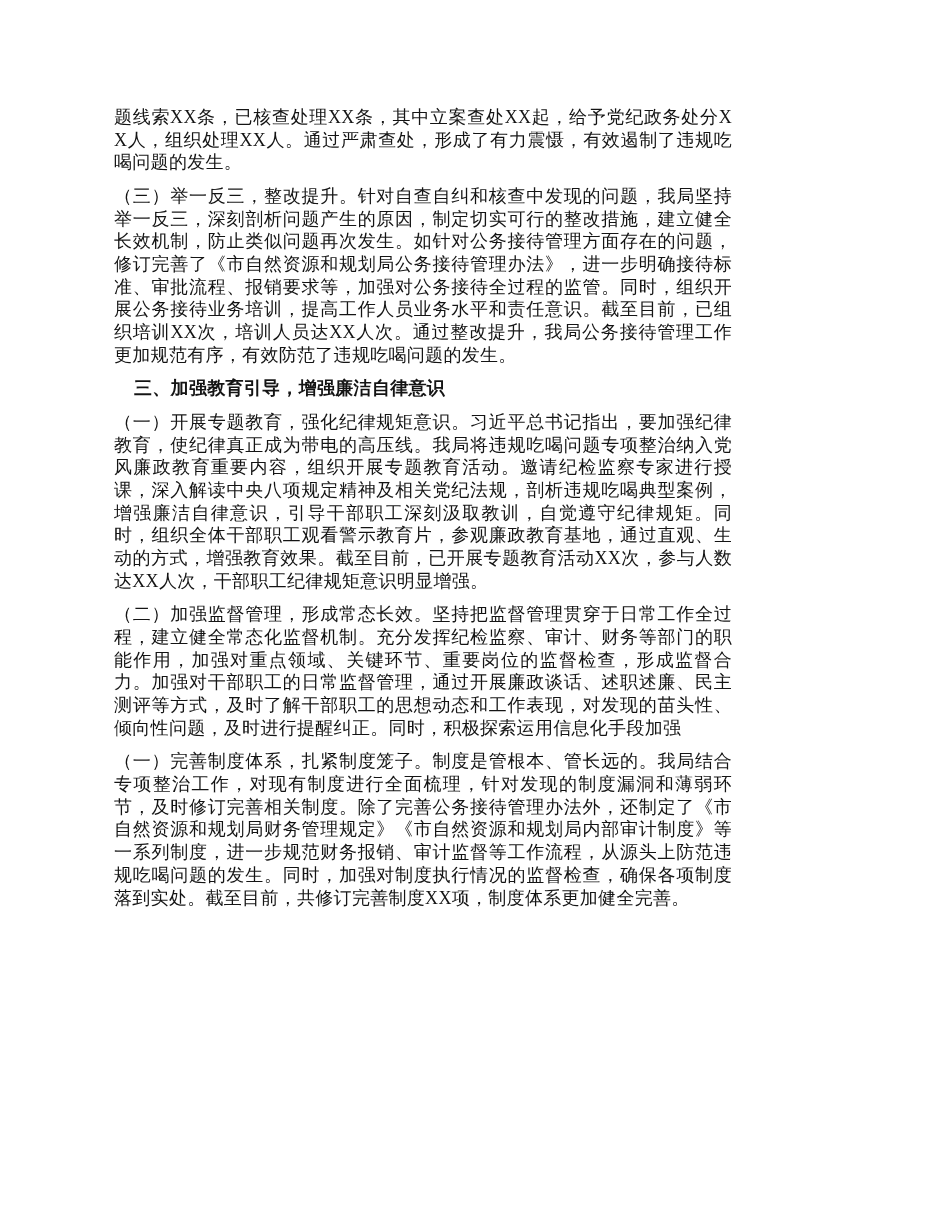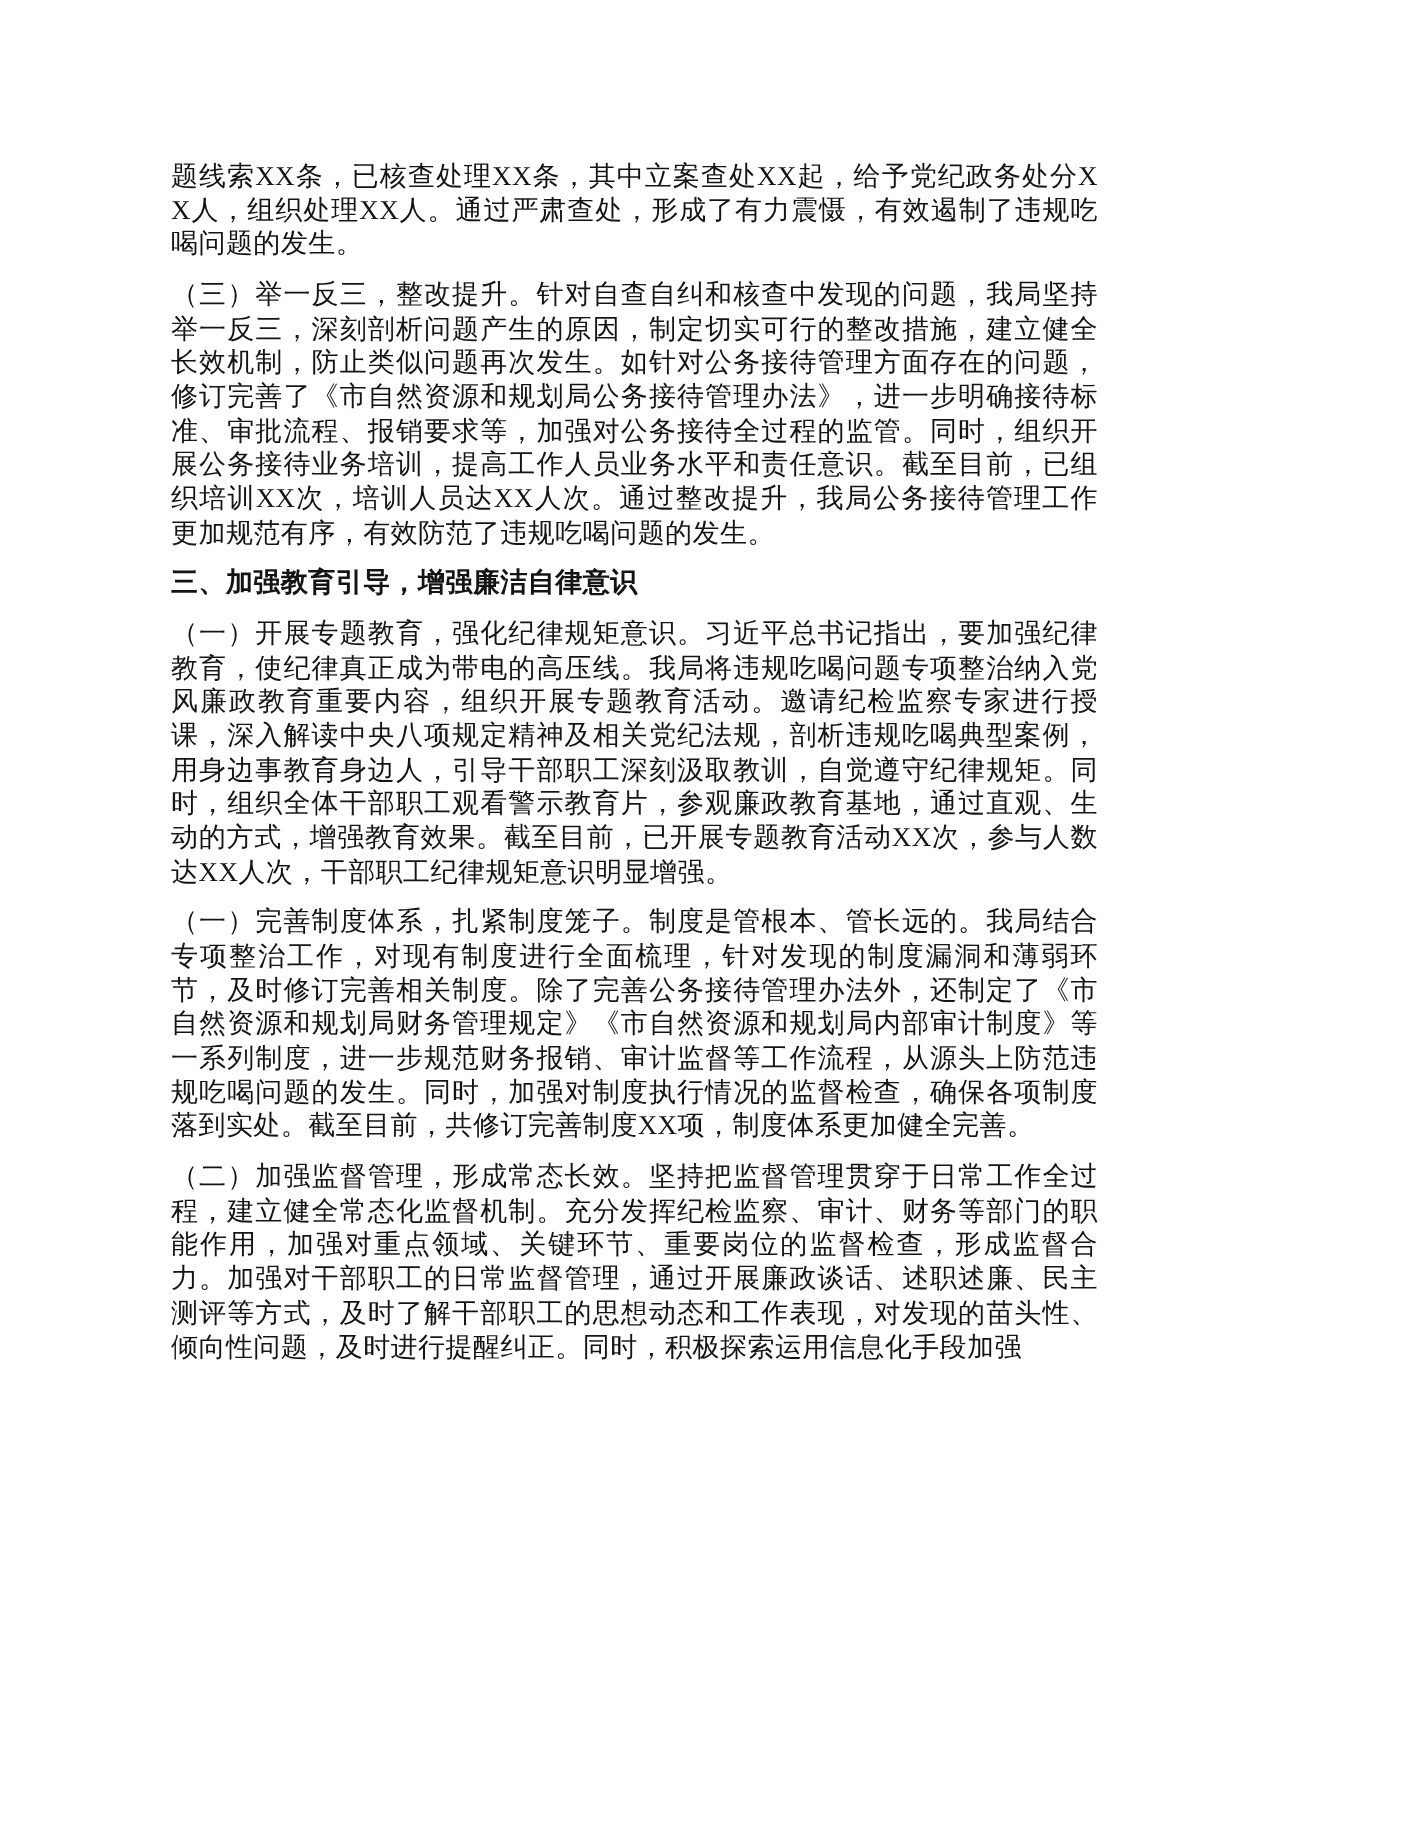--- a/index.html
+++ b/index.html
@@ -25,30 +25,31 @@
     margin: 0 0 11px 0;
     font-size: 18px;
     line-height: 1.26;
     text-align: justify;
     letter-spacing: 0.3px;
     word-break: break-all;
   }
   .doc-body h3.heading {
     font-weight: bold;
     text-align: left;
+    margin-left: 20px;
   }
   .doc-body p.para {
     font-weight: normal;
   }
 </style>
 </head>
 <body>
 
 <div class="page">
   <div class="doc-body">
     <p class="para">题线索XX条，已核查处理XX条，其中立案查处XX起，给予党纪政务处分XX人，组织处理XX人。通过严肃查处，形成了有力震慑，有效遏制了违规吃喝问题的发生。</p>
     <p class="para">（三）举一反三，整改提升。针对自查自纠和核查中发现的问题，我局坚持举一反三，深刻剖析问题产生的原因，制定切实可行的整改措施，建立健全长效机制，防止类似问题再次发生。如针对公务接待管理方面存在的问题，修订完善了《市自然资源和规划局公务接待管理办法》，进一步明确接待标准、审批流程、报销要求等，加强对公务接待全过程的监管。同时，组织开展公务接待业务培训，提高工作人员业务水平和责任意识。截至目前，已组织培训XX次，培训人员达XX人次。通过整改提升，我局公务接待管理工作更加规范有序，有效防范了违规吃喝问题的发生。</p>
     <h3 class="heading">三、加强教育引导，增强廉洁自律意识</h3>
-    <p class="para">（一）开展专题教育，强化纪律规矩意识。习近平总书记指出，要加强纪律教育，使纪律真正成为带电的高压线。我局将违规吃喝问题专项整治纳入党风廉政教育重要内容，组织开展专题教育活动。邀请纪检监察专家进行授课，深入解读中央八项规定精神及相关党纪法规，剖析违规吃喝典型案例，用身边事教育身边人，引导干部职工深刻汲取教训，自觉遵守纪律规矩。同时，组织全体干部职工观看警示教育片，参观廉政教育基地，通过直观、生动的方式，增强教育效果。截至目前，已开展专题教育活动XX次，参与人数达XX人次，干部职工纪律规矩意识明显增强。</p>
+    <p class="para">（一）开展专题教育，强化纪律规矩意识。习近平总书记指出，要加强纪律教育，使纪律真正成为带电的高压线。我局将违规吃喝问题专项整治纳入党风廉政教育重要内容，组织开展专题教育活动。邀请纪检监察专家进行授课，深入解读中央八项规定精神及相关党纪法规，剖析违规吃喝典型案例，增强廉洁自律意识，引导干部职工深刻汲取教训，自觉遵守纪律规矩。同时，组织全体干部职工观看警示教育片，参观廉政教育基地，通过直观、生动的方式，增强教育效果。截至目前，已开展专题教育活动XX次，参与人数达XX人次，干部职工纪律规矩意识明显增强。</p>
+    <p class="para">（二）加强监督管理，形成常态长效。坚持把监督管理贯穿于日常工作全过程，建立健全常态化监督机制。充分发挥纪检监察、审计、财务等部门的职能作用，加强对重点领域、关键环节、重要岗位的监督检查，形成监督合力。加强对干部职工的日常监督管理，通过开展廉政谈话、述职述廉、民主测评等方式，及时了解干部职工的思想动态和工作表现，对发现的苗头性、倾向性问题，及时进行提醒纠正。同时，积极探索运用信息化手段加强</p>
     <p class="para">（一）完善制度体系，扎紧制度笼子。制度是管根本、管长远的。我局结合专项整治工作，对现有制度进行全面梳理，针对发现的制度漏洞和薄弱环节，及时修订完善相关制度。除了完善公务接待管理办法外，还制定了《市自然资源和规划局财务管理规定》《市自然资源和规划局内部审计制度》等一系列制度，进一步规范财务报销、审计监督等工作流程，从源头上防范违规吃喝问题的发生。同时，加强对制度执行情况的监督检查，确保各项制度落到实处。截至目前，共修订完善制度XX项，制度体系更加健全完善。</p>
-    <p class="para">（二）加强监督管理，形成常态长效。坚持把监督管理贯穿于日常工作全过程，建立健全常态化监督机制。充分发挥纪检监察、审计、财务等部门的职能作用，加强对重点领域、关键环节、重要岗位的监督检查，形成监督合力。加强对干部职工的日常监督管理，通过开展廉政谈话、述职述廉、民主测评等方式，及时了解干部职工的思想动态和工作表现，对发现的苗头性、倾向性问题，及时进行提醒纠正。同时，积极探索运用信息化手段加强</p>
   </div>
 </div>
 
 </body></html>

